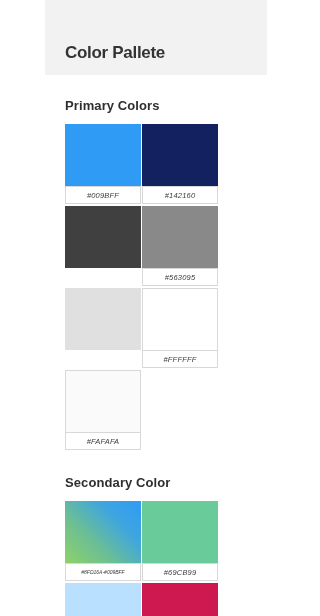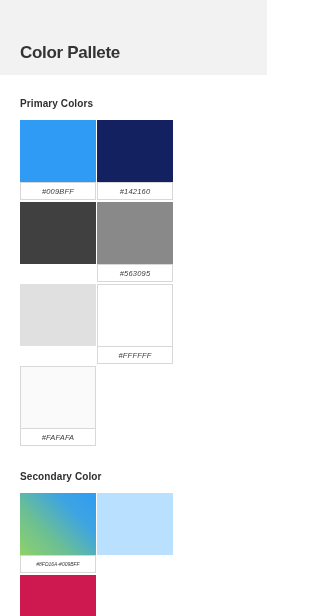--- a/index.html
+++ b/index.html
@@ -13,20 +13,21 @@
     background: #ffffff;
     font-family: "Liberation Sans", sans-serif;
     overflow: hidden;
   }
 
   .page {
     position: relative;
     width: 267px;
     height: 616px;
     background: #ffffff;
+    padding-left: 45px;
   }
 
   
   .header {
     height: 75px;
     background: #f2f2f2;
     display: flex;
     align-items: flex-end;
     padding: 0 0 14px 20px;
     box-sizing: border-box;
@@ -41,21 +42,21 @@
 
   
   .content {
     padding: 0 18px 0 20px;
   }
 
   .section {
     margin: 0;
   }
   .section-title {
-    font-size: 10px;
+    font-size: 13px;
     font-weight: bold;
     color: #2f2f2f;
     letter-spacing: 0.1px;
     margin: 0;
     padding: 0;
   }
   .section-primary .section-title { padding-top: 23px; }
   .section-secondary .section-title { padding-top: 24px; }
 
   .swatch-grid {
@@ -147,20 +148,24 @@
     </div>
 
     <div class="section section-secondary">
       <div class="section-title">Secondary Color</div>
       <div class="swatch-grid">
           <div class="swatch-card">
             <div class="swatch-chip" style="background: linear-gradient(45deg, rgb(143, 209, 106) 0%, rgb(108, 191, 147) 35%, rgb(62, 165, 224) 70%, rgb(47, 155, 245) 100%);"></div>
             <div class="swatch-label tiny">#8FD16A-#009BFF</div>
           </div>
           <div class="swatch-card">
+            <div class="swatch-chip" style="background: rgb(105, 203, 153);"></div>
+            <div class="swatch-label">#69CB99</div>
+          </div>
+          <div class="swatch-card">
             <div class="swatch-chip" style="background: rgb(185, 225, 255);"></div>
           </div>
           <div class="swatch-card">
             <div class="swatch-chip" style="background: rgb(205, 25, 80);"></div>
           </div>
         </div>
     </div>
 
   </div>
 </div>

